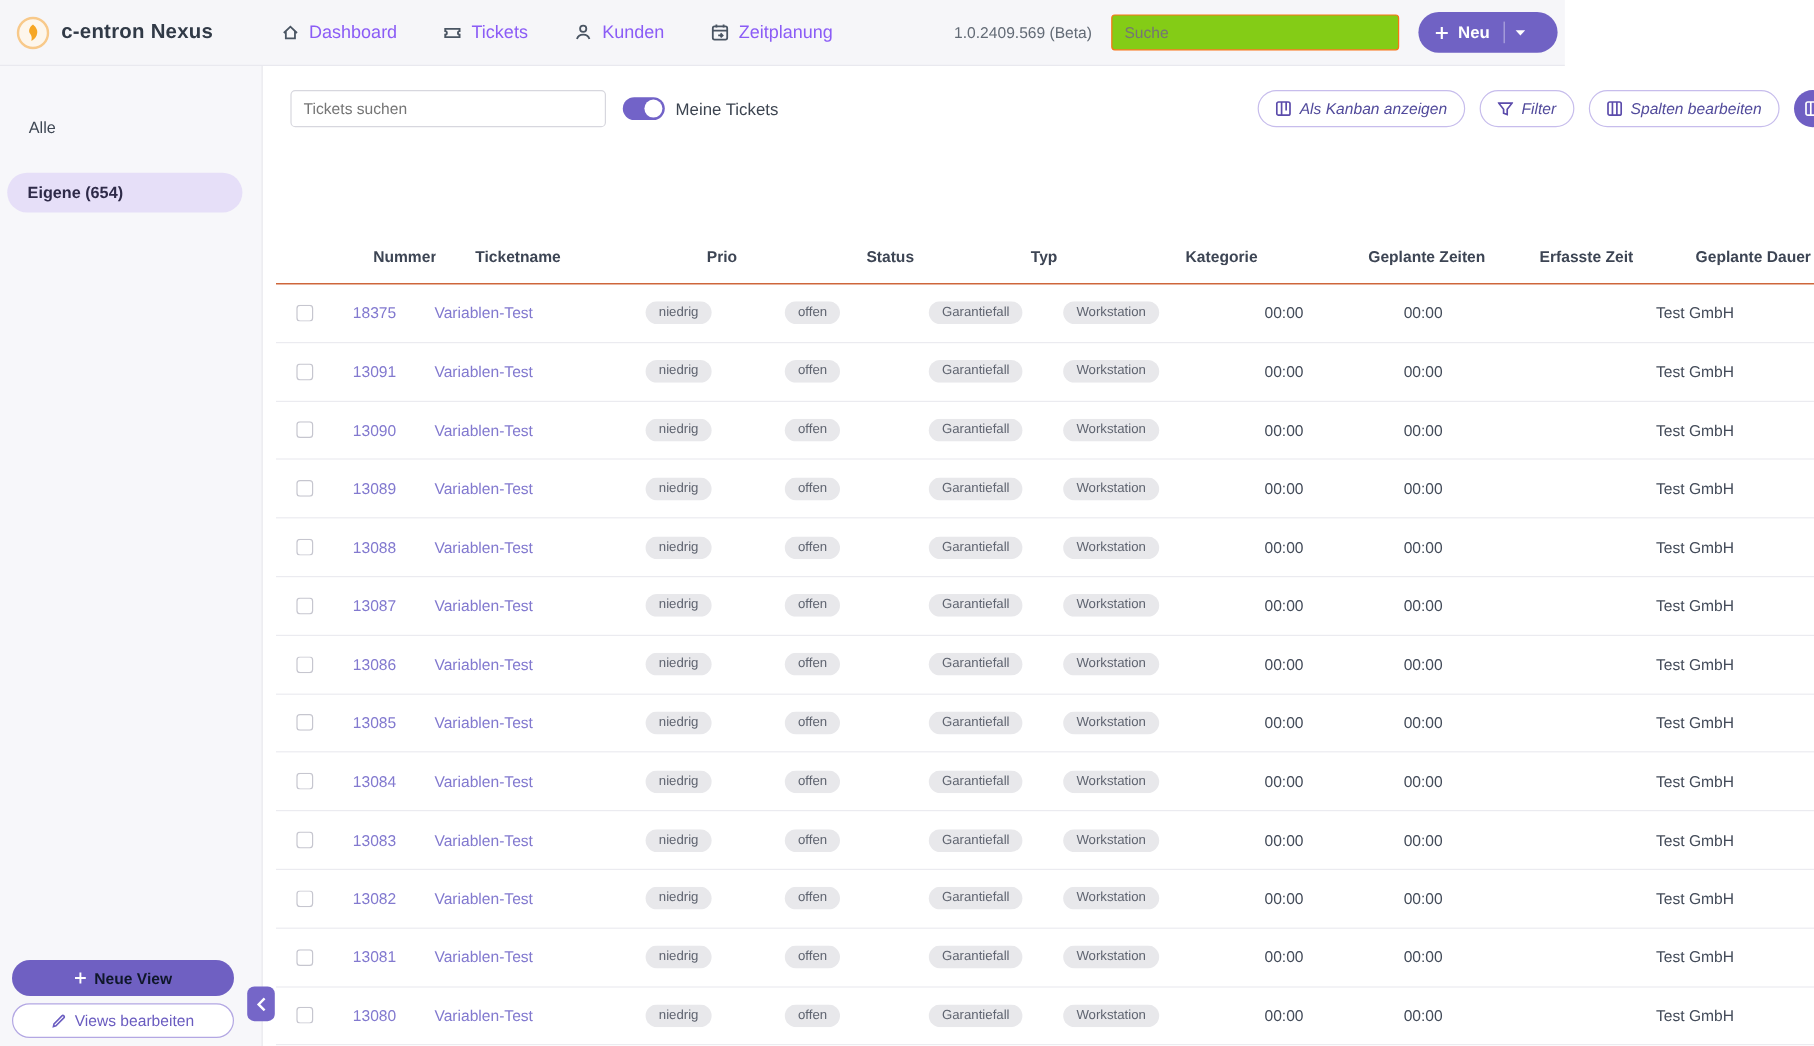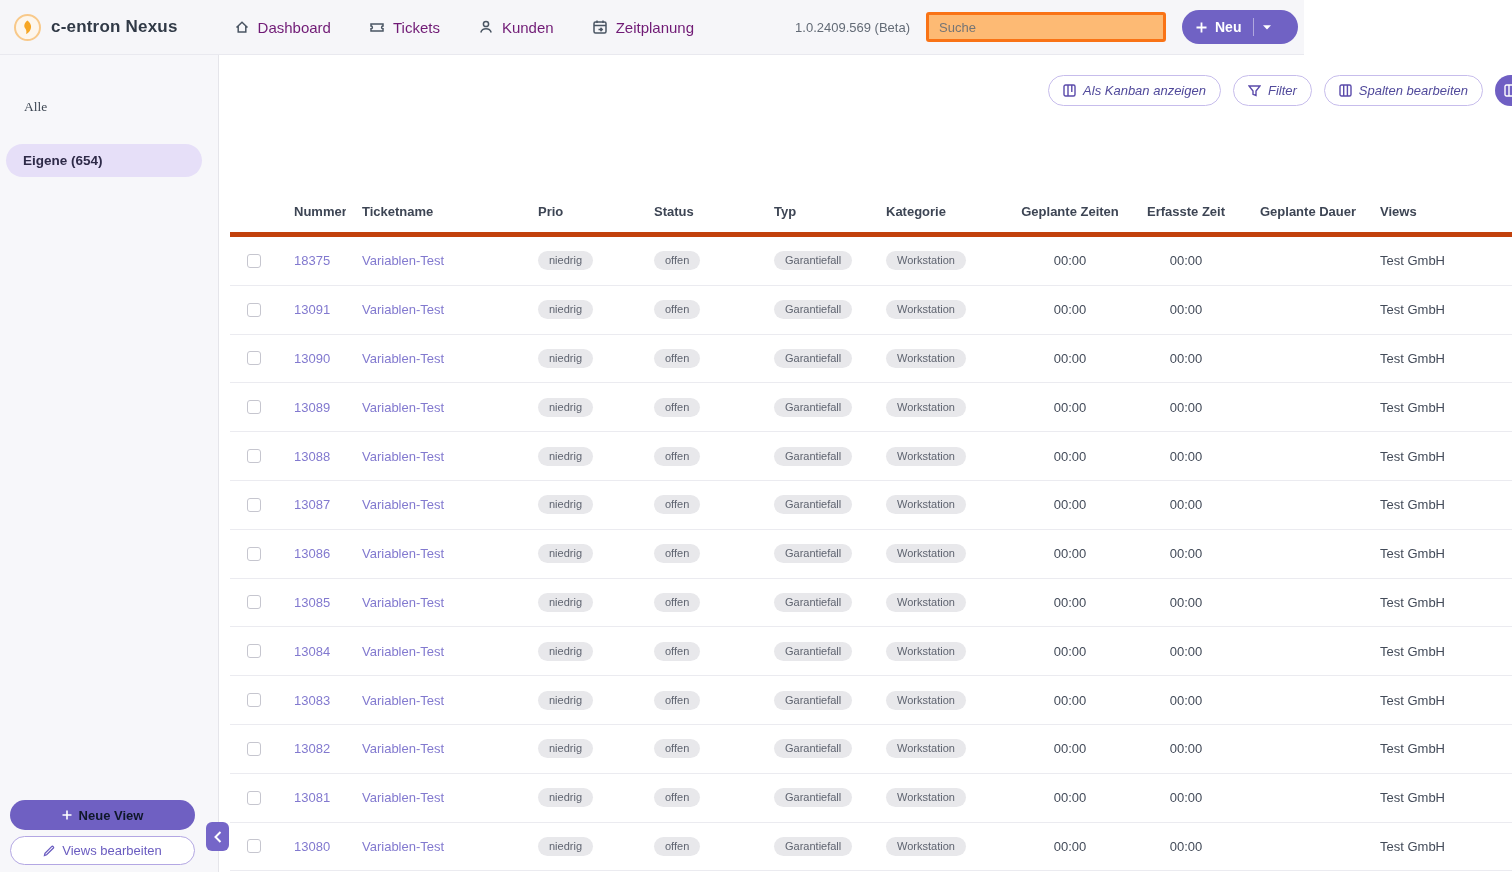--- a/index.html
+++ b/index.html
@@ -9,38 +9,38 @@
   
   .topbar { position:absolute; top:0; left:0; width:1304px; height:55px;
     background:#f6f6f9; border-bottom:1px solid #e9e9ef;
     display:flex; align-items:center; }
   .brand { display:flex; align-items:center; margin-left:14px; gap:10px; }
   .logo { width:27px; height:27px; border-radius:50%; border:2px solid #f8c98a;
     display:flex; align-items:center; justify-content:center; background:#fdf6ec; }
   .brand-name { font-size:17px; font-weight:700; color:#313a47; letter-spacing:.2px; }
   .nav { display:flex; margin-left:56px; gap:38px; }
   .nav-item { display:flex; align-items:center; gap:8px; font-size:15px;
-    color:#701a75; cursor:pointer; }
+    color:#8b5cf6; cursor:pointer; }
   .nav-item svg { stroke:#4a5563; }
   .topbar-spacer { flex:1; }
   .version { font-size:13px; color:#636b76; margin-right:16px; }
-  .top-search { width:240px; height:30px; background:#fdba74; border:3px solid #f97316;
+  .top-search { width:240px; height:30px; background:#84cc16; border:1px solid #f97316;
     border-radius:3px; padding:0 10px; font-size:13px; color:#4a5160; outline:none;
     margin-right:16px; font-family:"Liberation Sans", sans-serif; }
   .btn-neu { height:34px; min-width:116px; margin-right:6px; border:none;
     background:#7062c4; color:#fff; border-radius:17px; display:flex;
     align-items:center; padding:0 10px 0 14px; gap:8px; font-size:14px;
     font-weight:700; cursor:pointer; font-family:"Liberation Sans", sans-serif; }
   .btn-neu .divider { width:1px; height:18px; background:rgba(255,255,255,.45); margin-left:4px; }
 
   
   .sidebar { position:absolute; top:55px; left:0; width:219px; bottom:0;
     background:#f7f7fa; border-right:1px solid #e5e5ea; }
   .side-alle { position:absolute; top:44px; left:24px; font-size:13.5px;
-    color:#3f4854; cursor:pointer;font-family:Liberation Serif, serif; }
+    color:#3f4854; cursor:pointer; }
   .side-eigene { position:absolute; top:89px; left:6px; width:196px; height:33px;
     background:#e6dff8; border-radius:17px; display:flex; align-items:center;
     padding-left:17px; font-size:13.5px; font-weight:700; color:#2e2a48; cursor:pointer;text-align:center; }
   .btn-new-view { position:absolute; left:10px; bottom:42px; width:185px; height:30px;
     background:#6f60c2; border:none; border-radius:15px; color:#0f172a; font-size:13px;
     font-weight:700; display:flex; align-items:center; justify-content:center; gap:7px;
     cursor:pointer; font-family:"Liberation Sans", sans-serif; }
   .btn-edit-views { position:absolute; left:10px; bottom:7px; width:185px; height:29px;
     background:#fff; border:1px solid #b3a7e3; border-radius:15px; color:#6a5cc0;
     font-size:13px; display:flex; align-items:center; justify-content:center; gap:7px;
@@ -72,21 +72,21 @@
   .btn-circle { width:31px; height:31px; border-radius:50%; background:#6f5fc3;
     border:none; margin-right:-14px; display:flex; align-items:center;
     justify-content:center; cursor:pointer; flex:0 0 auto; }
 
   .group-hint { position:absolute; top:85px; left:43px; font-size:13px; color:#4e5866; }
 
   
   .table { position:absolute; top:135px; left:11px; right:0; }
   .trow { display:flex; align-items:center; height:48.8px;
     border-bottom:1px solid #ebebf0; }
-  .thead { height:47px; border-bottom:5px solid #c2410c; }
+  .thead { height:47px; border-bottom:1px solid #c2410c;gap:17px; }
   .cell { flex:0 0 auto; padding-left:16px; display:flex; align-items:center;
     overflow:hidden; white-space:nowrap; }
   .c-check  { width:48px;  padding-left:17px; }
   .c-num    { width:68px;  }
   .c-name   { width:176px; }
   .c-prio   { width:116px; }
   .c-status { width:120px; }
   .c-typ    { width:112px; }
   .c-kat    { width:142px; }
   .c-gz     { width:116px; padding-left:0; justify-content:center; }
@@ -174,20 +174,27 @@
   </button>
 </aside>
 <button class="btn-collapse">
   <svg class="ic" width="8" height="12" viewBox="0 0 8 12" fill="none" stroke="#fff" stroke-width="2">
     <path d="M6.5 1 L1.5 6 L6.5 11"></path>
   </svg>
 </button>
 
 <main class="main">
 
+  <div class="toolbar-left">
+    <input class="tickets-search" type="text" placeholder="Tickets suchen" style="">
+    <span class="toggle">
+        <span class="knob"></span>
+      </span>
+    <span class="toggle-label">Meine Tickets</span>
+  </div>
 
   <div class="toolbar-right">
     <button class="btn-outline">
       <svg class="ic" width="13" height="13" viewBox="0 0 13 13" fill="none" stroke-width="1.4">
         <rect x="1" y="1" width="11" height="11" rx="1.5"></rect>
           <path d="M5 1 V12 M8.8 1 V8"></path>
       </svg>
       <span>Als Kanban anzeigen</span>
     </button>
     <button class="btn-outline">

